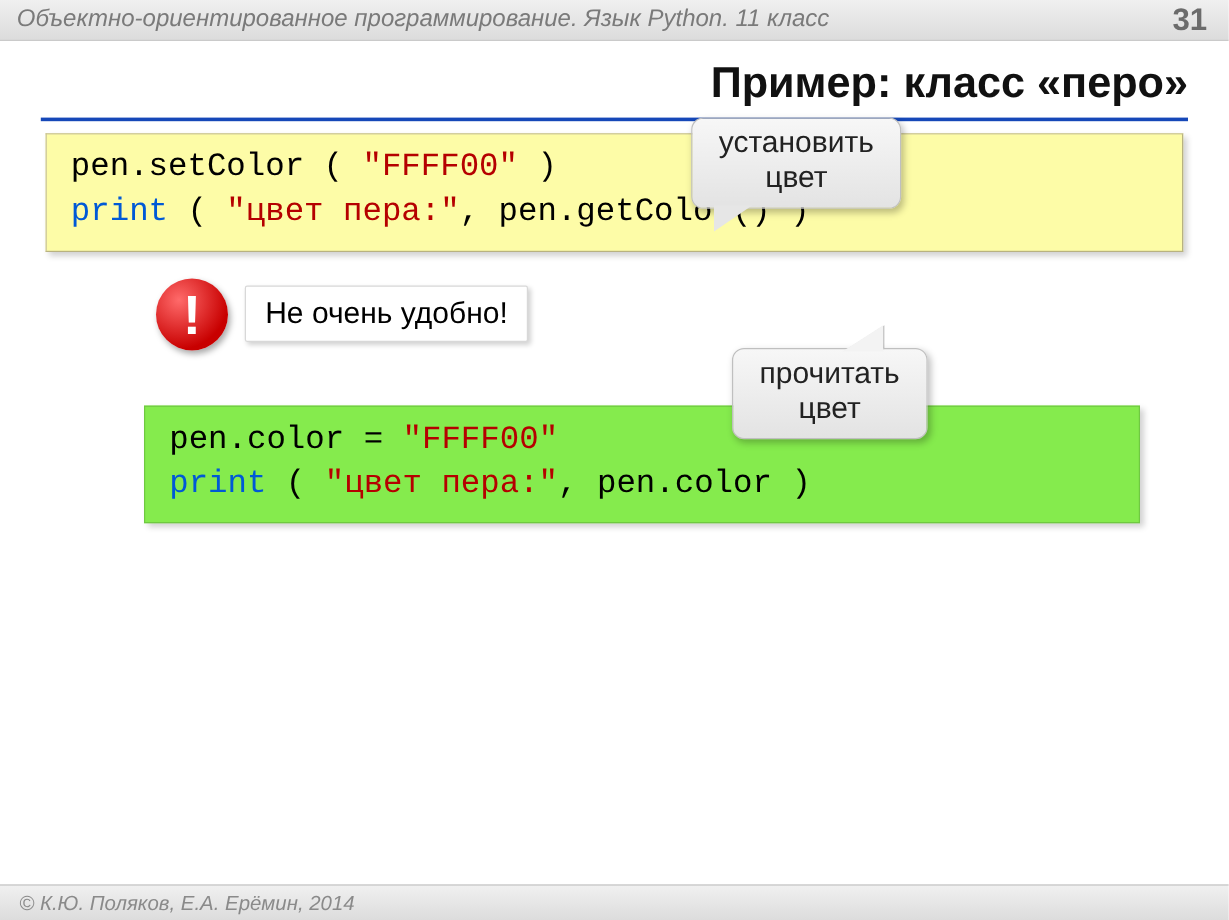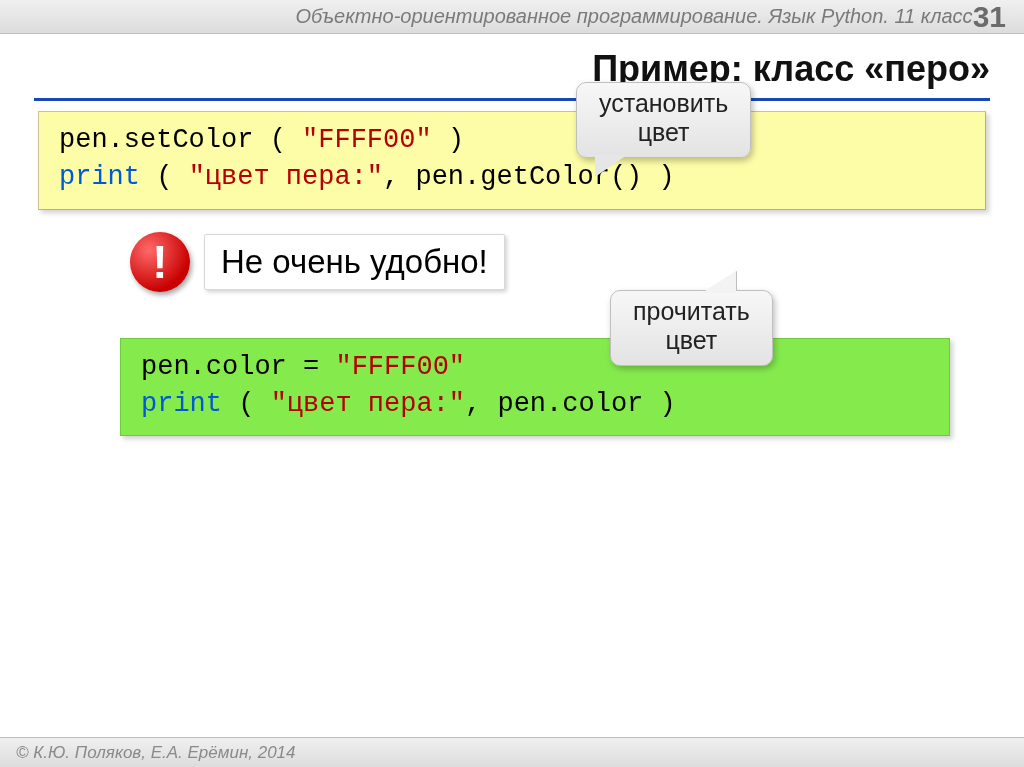--- a/index.html
+++ b/index.html
@@ -3,25 +3,25 @@
 <meta charset="utf-8">
 <style>
   * { box-sizing: border-box; margin: 0; padding: 0; }
   html, body { width: 1024px; height: 767px; font-family: Arial, Helvetica, sans-serif; }
   body { background: #ffffff; position: relative; }
 
   .topbar {
     height: 34px;
     background: linear-gradient(#f0f0f0,#dcdcdc);
     border-bottom: 1px solid #bdbdbd;
-    display: flex; align-items: center; justify-content: flex-end;
+    display: flex; align-items: center; justify-content: space-between;
     padding: 0 18px 0 14px;
     color: #7a7a7a; font-style: italic; font-size: 20px;
   }
-  .topbar .pagenum { font-weight: bold; font-style: normal; color: #6b6b6b; font-size: 30px; }
+  .topbar .pagenum { font-weight: bold; font-style: normal; color: #6b6b6b; font-size: 26px; }
 
   .content { padding: 14px 34px 0 34px; position: relative; }
 
   .slide-title {
     font-size: 36px; font-weight: bold; color: #111;
     border-bottom: 3px solid #1648b8;
     padding: 0 0 8px 0; margin-bottom: 10px; text-align: right;
   }
   .section-label { font-size: 26px; color: #1648b8; margin: 6px 0 6px 8px; }
 
@@ -78,21 +78,21 @@
   .warn-badge {
     width:60px; height:60px; border-radius:50%;
     background: radial-gradient(circle at 32% 30%, #ff6a6a, #c80000 70%);
     color:#fff; font-weight:bold; font-size:46px;
     display:flex; align-items:center; justify-content:center;
     box-shadow: 2px 3px 5px rgba(0,0,0,.35);
   }
   .warn-text-box {
     background:#fff; border:1px solid #d8d8d8;
     box-shadow: 2px 2px 4px rgba(0,0,0,.18);
-    padding: 8px 16px; font-size:33px; color:#000;
+    padding: 8px 16px; font-size:25px; color:#000;
     border-radius:2px;
   }
 
   .bottombar {
     position:absolute; left:0; right:0; bottom:0; height:30px;
     background: linear-gradient(#f0f0f0,#dcdcdc);
     border-top:1px solid #bdbdbd;
     display:flex; justify-content:space-between; align-items:center;
     padding: 0 16px; color:#8a8a8a; font-style:italic; font-size:17px;
   }
@@ -116,21 +116,21 @@
       <span>)</span>
     </div>
     <div>
       <span class="kw-blue">print</span>
       <span>(</span>
       <span class="kw-red">"цвет пера:"</span><span>, pen.getColor()</span>
       <span>)</span>
     </div>
   </div>
 
-  <div id="callout-set" class="callout" style="left:576px; top:48px;">
+  <div id="callout-set" class="callout" style="left:576px; top:64px;">
     <div>установить</div>
     <div>цвет</div>
     <div class="tail"></div>
   </div>
 
   <div id="callout-get" class="callout" style="left:610px; top:256px;">
     <div class="tail"></div>
     <div>прочитать</div>
     <div>цвет</div>
   </div>

